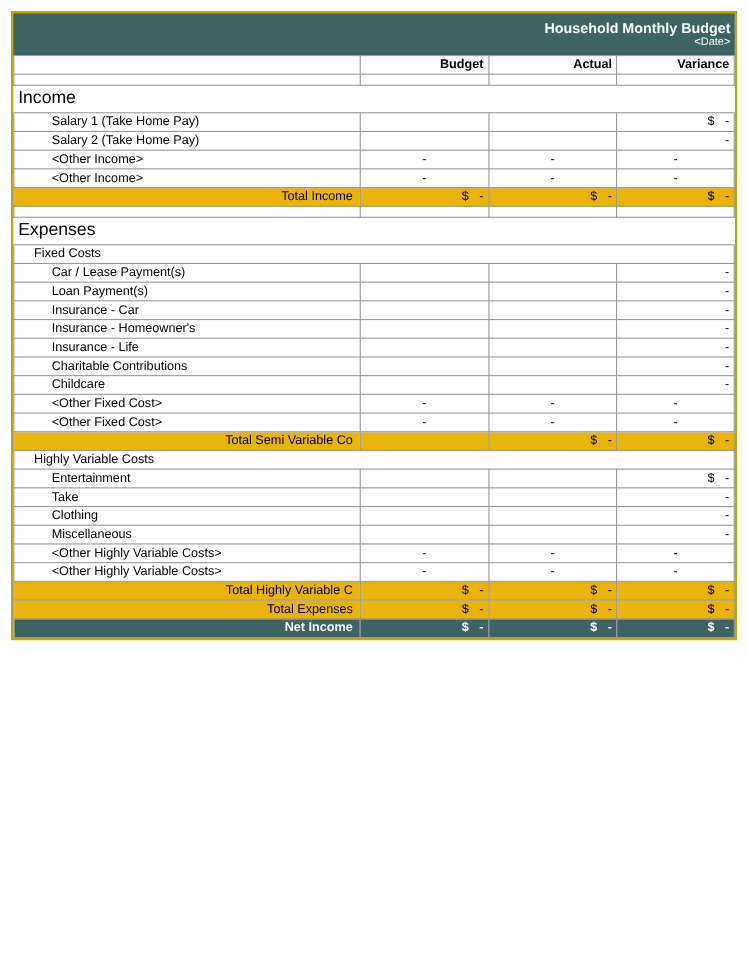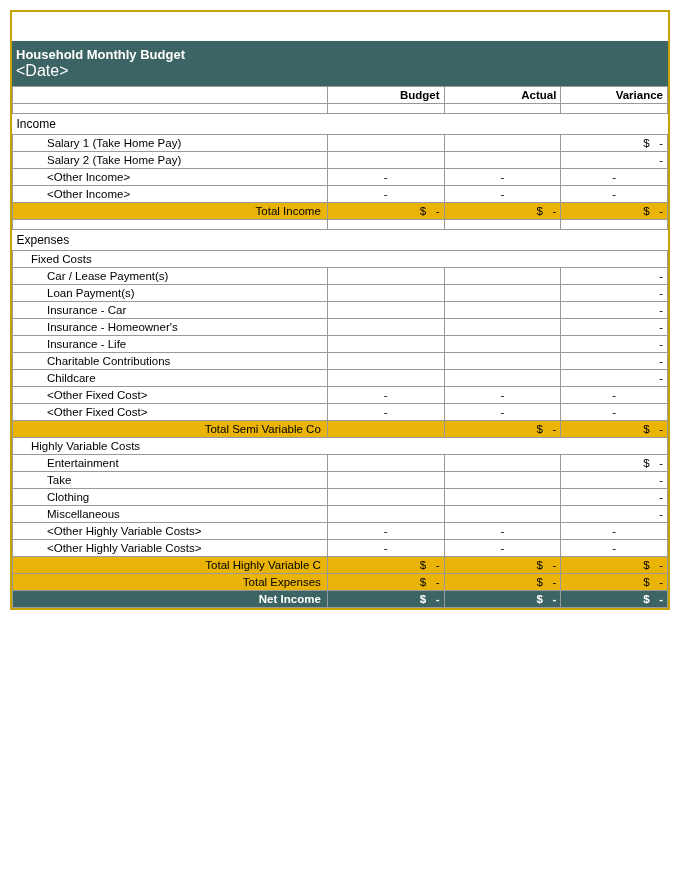--- a/index.html
+++ b/index.html
@@ -12,30 +12,29 @@
       align-items: flex-start;
       padding: 10px;
     }
     .spreadsheet {
       width: 660px;
       border: 2px solid #c8a200;
     }
     .header-section {
       background-color: #3d6464;
       color: white;
-      text-align: left;
+      text-align: right;
       padding: 6px 4px;
-      margin-top: 29px;
     }
     .header-title {
       font-weight: bold;
       font-size: 13px;
     }
     .header-date {
-      font-size: 16px;
+      font-size: 10px;
     }
     table {
       width: 100%;
       border-collapse: collapse;
     }
     td, th {
       border: 1px solid #999;
       padding: 2px 4px;
       font-size: 11.5px;
     }
@@ -45,21 +44,21 @@
       text-align: center;
     }
     .col-label { width: 310px; }
     .col-budget { width: 115px; text-align: right; margin-left: 36px; }
     .col-actual { width: 115px; text-align: right; }
     .col-variance { width: 105px; text-align: right; }
 
     .section-header td {
       background: #fff;
       font-weight: normal;
-      font-size: 12px;
+      font-size: 16px;
       padding: 3px 4px;
       border-left: none;
       border-right: none;
     }
     .empty-row td {
       height: 10px;
       background: #fff;
       border: 1px solid #999;
     }
     .total-row td {

